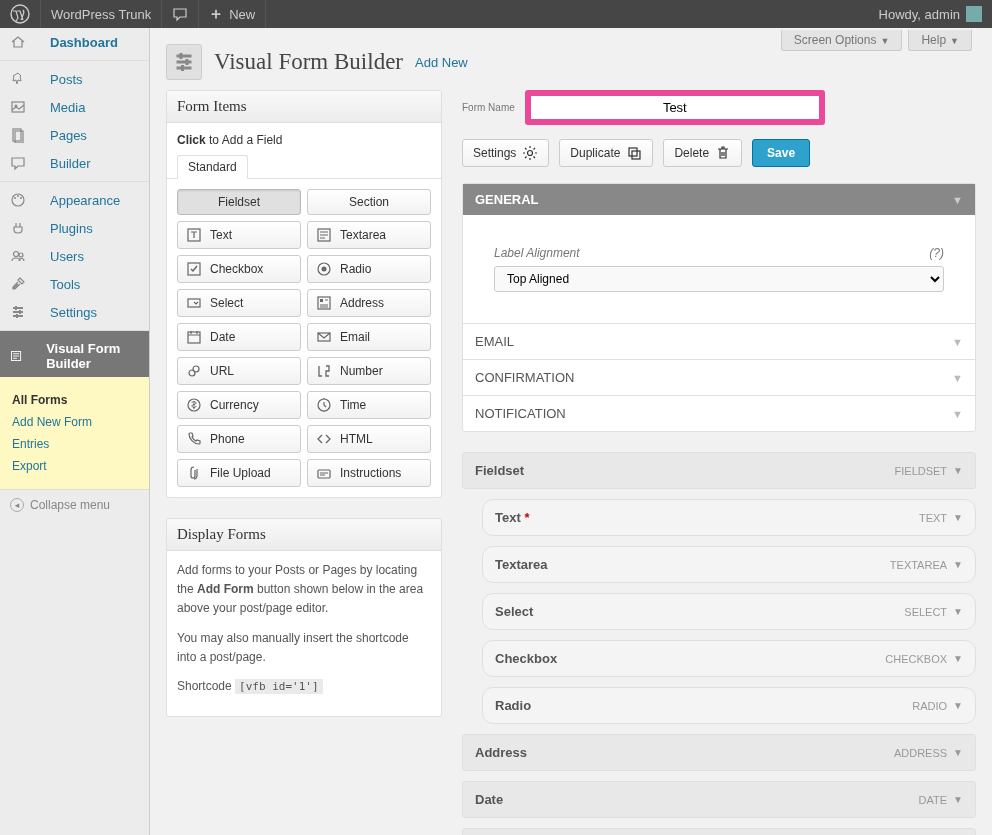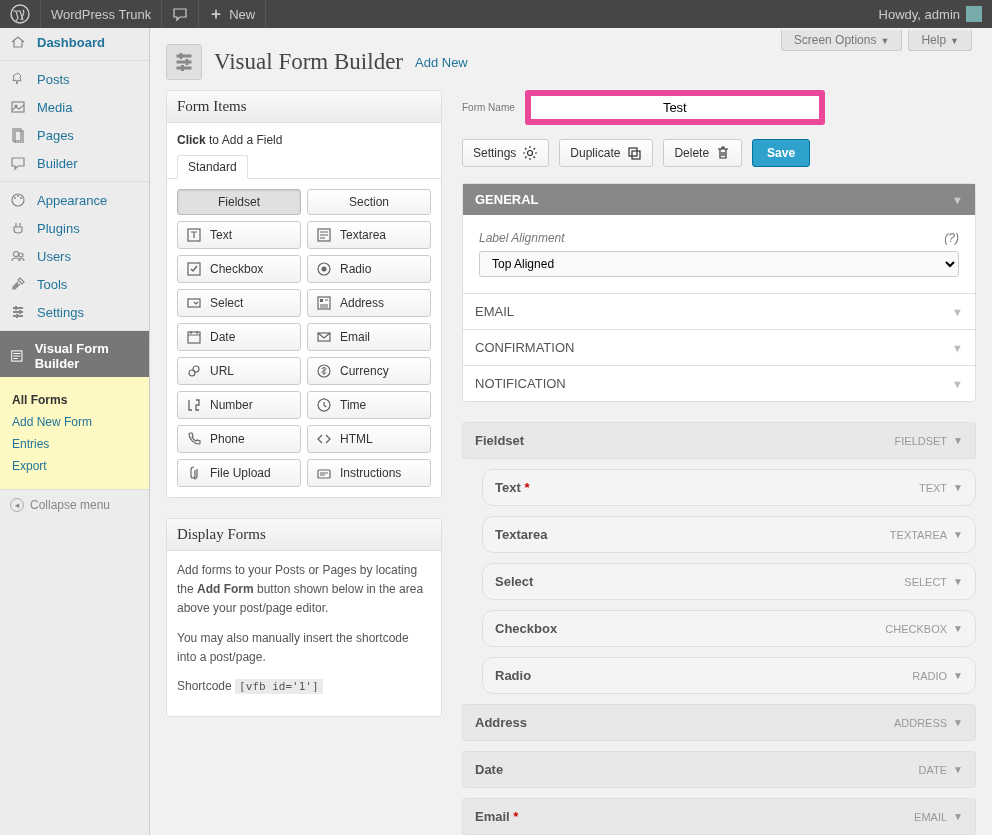--- a/index.html
+++ b/index.html
@@ -8,21 +8,21 @@
 
 .adminbar { background: #464646; height: 28px; display: flex; align-items: center; color: #ccc; font-size: 13px; }
 .adminbar .ab-item { padding: 12px 10px; height: 28px; display: flex; align-items: center; gap: 6px; border-right: 1px solid #555; cursor: pointer; }
 .adminbar .ab-spacer { flex: 1; }
 .adminbar .wp-logo { width: 20px; height: 20px; display: inline-flex; align-items: center; justify-content: center; }
 .adminbar .avatar { width: 16px; height: 16px; background: #7aa; display: inline-block; }
 
 
 .wrap { display: flex; height: calc(835px - 28px); }
 .sidebar { width: 150px; background: #ececec; border-right: 1px solid #ccc; }
-.menu-item { padding: 6px 10px; display: flex; align-items: center; gap: 11px; color: #21759b; cursor: pointer; font-size: 13px; }
+.menu-item { padding: 6px 10px; display: flex; align-items: center; gap: 24px; color: #21759b; cursor: pointer; font-size: 13px; }
 .menu-item.sep { border-top: 1px solid #ddd; margin-top: 4px; padding-top: 10px; }
 .menu-item .mi-icon { width: 16px; height: 16px; color: #888; }
 .menu-item.current { background: #777; color: #fff; position: relative; }
 .menu-item.current .mi-icon { color: #fff; }
 .menu-item.current:after { content: ""; position: absolute; right: -8px; top: 50%; margin-top: -8px; border: 8px solid transparent; border-left-color: #777; }
 .submenu { background: #fef9c3; padding: 12px 0; }
 .submenu-item { padding: 4px 12px; color: #21759b; cursor: pointer; font-size: 12px; }
 .submenu-item.bold { font-weight: bold; color: #333; }
 .collapse { padding: 8px 10px; color: #888; font-size: 12px; display: flex; align-items: center; gap: 6px; cursor: pointer; border-top: 1px solid #ddd; }
 .collapse-circ { width: 14px; height: 14px; border: 1px solid #aaa; border-radius: 50%; display: inline-flex; align-items: center; justify-content: center; font-size: 9px; }
@@ -67,21 +67,21 @@
 .form-name-row input { flex: 1; padding: 4px 8px; border: 6px solid #ec4899; border-radius: 3px; font-size: 13px; max-width: 300px; text-align: center; }
 
 .action-row { display: flex; gap: 10px; margin-bottom: 16px; }
 .abtn { border: 1px solid #ccc; background: linear-gradient(#fff, #f2f2f2); border-radius: 3px; padding: 5px 10px; font-size: 12px; cursor: pointer; display: flex; align-items: center; gap: 6px; color: #333; }
 .abtn.primary { background: #2ea2cc; border-color: #0074a2; color: #fff; font-weight: bold; padding: 5px 14px; }
 .abtn .ab-icon { width: 16px; height: 16px; }
 
 .settings-panel { background: #fff; border: 1px solid #dfdfdf; border-radius: 3px; margin-bottom: 20px; }
 .sp-header { background: #888; color: #fff; padding: 8px 12px; font-size: 13px; font-weight: bold; display: flex; justify-content: space-between; align-items: center; cursor: pointer; }
 .sp-header .tri { color: #ccc; font-size: 11px; }
-.sp-body { padding: 16px; }
+.sp-body { padding: 31px; }
 .sp-label { font-style: italic; color: #777; font-size: 12px; display: flex; justify-content: space-between; margin-bottom: 6px; }
 .sp-select { width: 100%; padding: 4px 8px; border: 1px solid #ccc; border-radius: 3px; font-size: 12px; background: #f9f9f9; }
 .sp-section { border-top: 1px solid #dfdfdf; padding: 10px 12px; font-size: 13px; color: #555; display: flex; justify-content: space-between; align-items: center; cursor: pointer; }
 .sp-section .tri { color: #bbb; font-size: 11px; }
 
 .form-items-list { }
 .fi-row { background: #e8e8e8; border: 1px solid #dfdfdf; border-radius: 3px; padding: 10px 12px; display: flex; justify-content: space-between; align-items: center; margin-bottom: 10px; cursor: pointer; }
 .fi-row.child { background: #f4f4f4; margin-left: 20px; border-radius: 11px; }
 .fi-name { font-weight: bold; font-size: 13px; color: #555; }
 .fi-name .req { color: #c00; }
@@ -416,29 +416,29 @@
                   <span>Email</span>
                 </button>
                 <button class="field-btn">
                   <svg class="fb-icon" viewBox="0 0 16 16">
                     <use href="#i-url"></use>
                   </svg>
                   <span>URL</span>
                 </button>
                 <button class="field-btn">
                   <svg class="fb-icon" viewBox="0 0 16 16">
+                    <use href="#i-number"></use>
+                  </svg>
+                  <span>Number</span>
+                </button>
+                <button class="field-btn">
+                  <svg class="fb-icon" viewBox="0 0 16 16">
                     <use href="#i-currency"></use>
                   </svg>
                   <span>Currency</span>
-                </button>
-                <button class="field-btn">
-                  <svg class="fb-icon" viewBox="0 0 16 16">
-                    <use href="#i-number"></use>
-                  </svg>
-                  <span>Number</span>
                 </button>
                 <button class="field-btn">
                   <svg class="fb-icon" viewBox="0 0 16 16">
                     <use href="#i-time"></use>
                   </svg>
                   <span>Time</span>
                 </button>
                 <button class="field-btn">
                   <svg class="fb-icon" viewBox="0 0 16 16">
                     <use href="#i-phone"></use>

